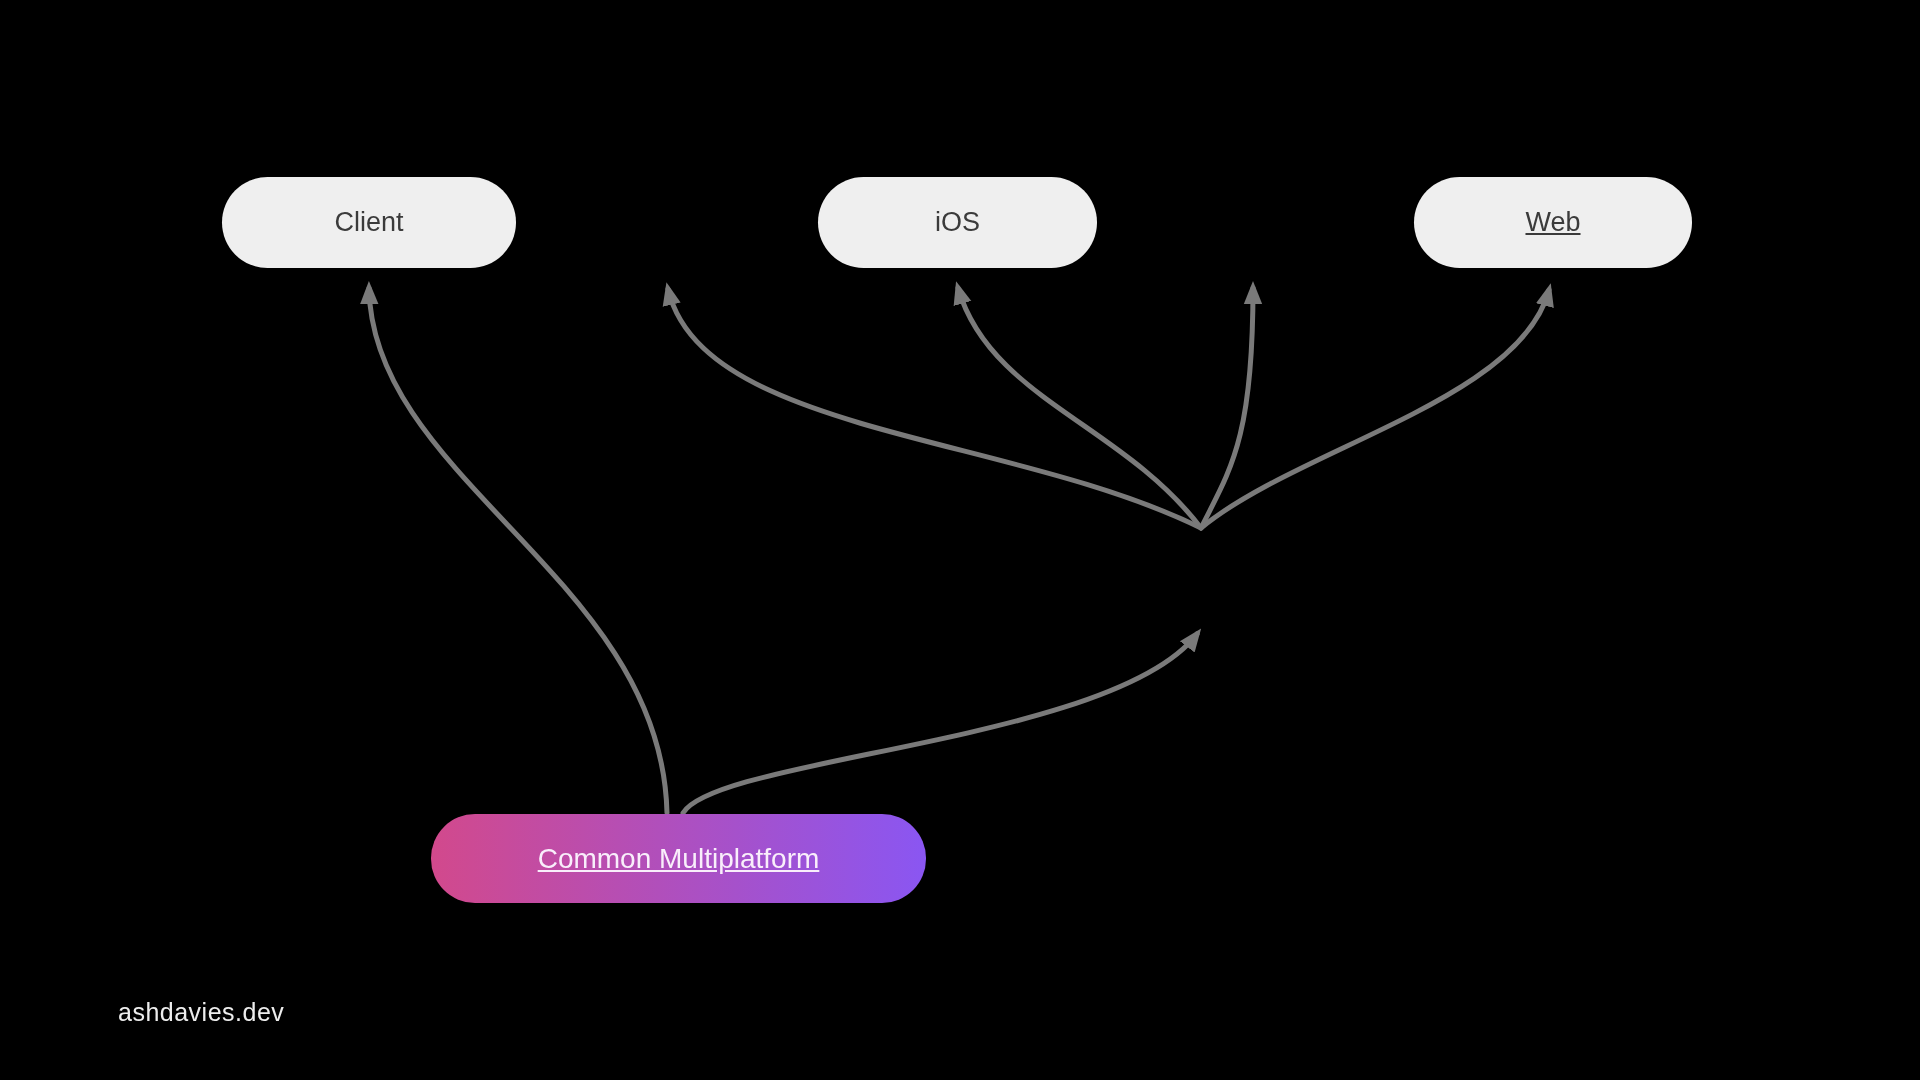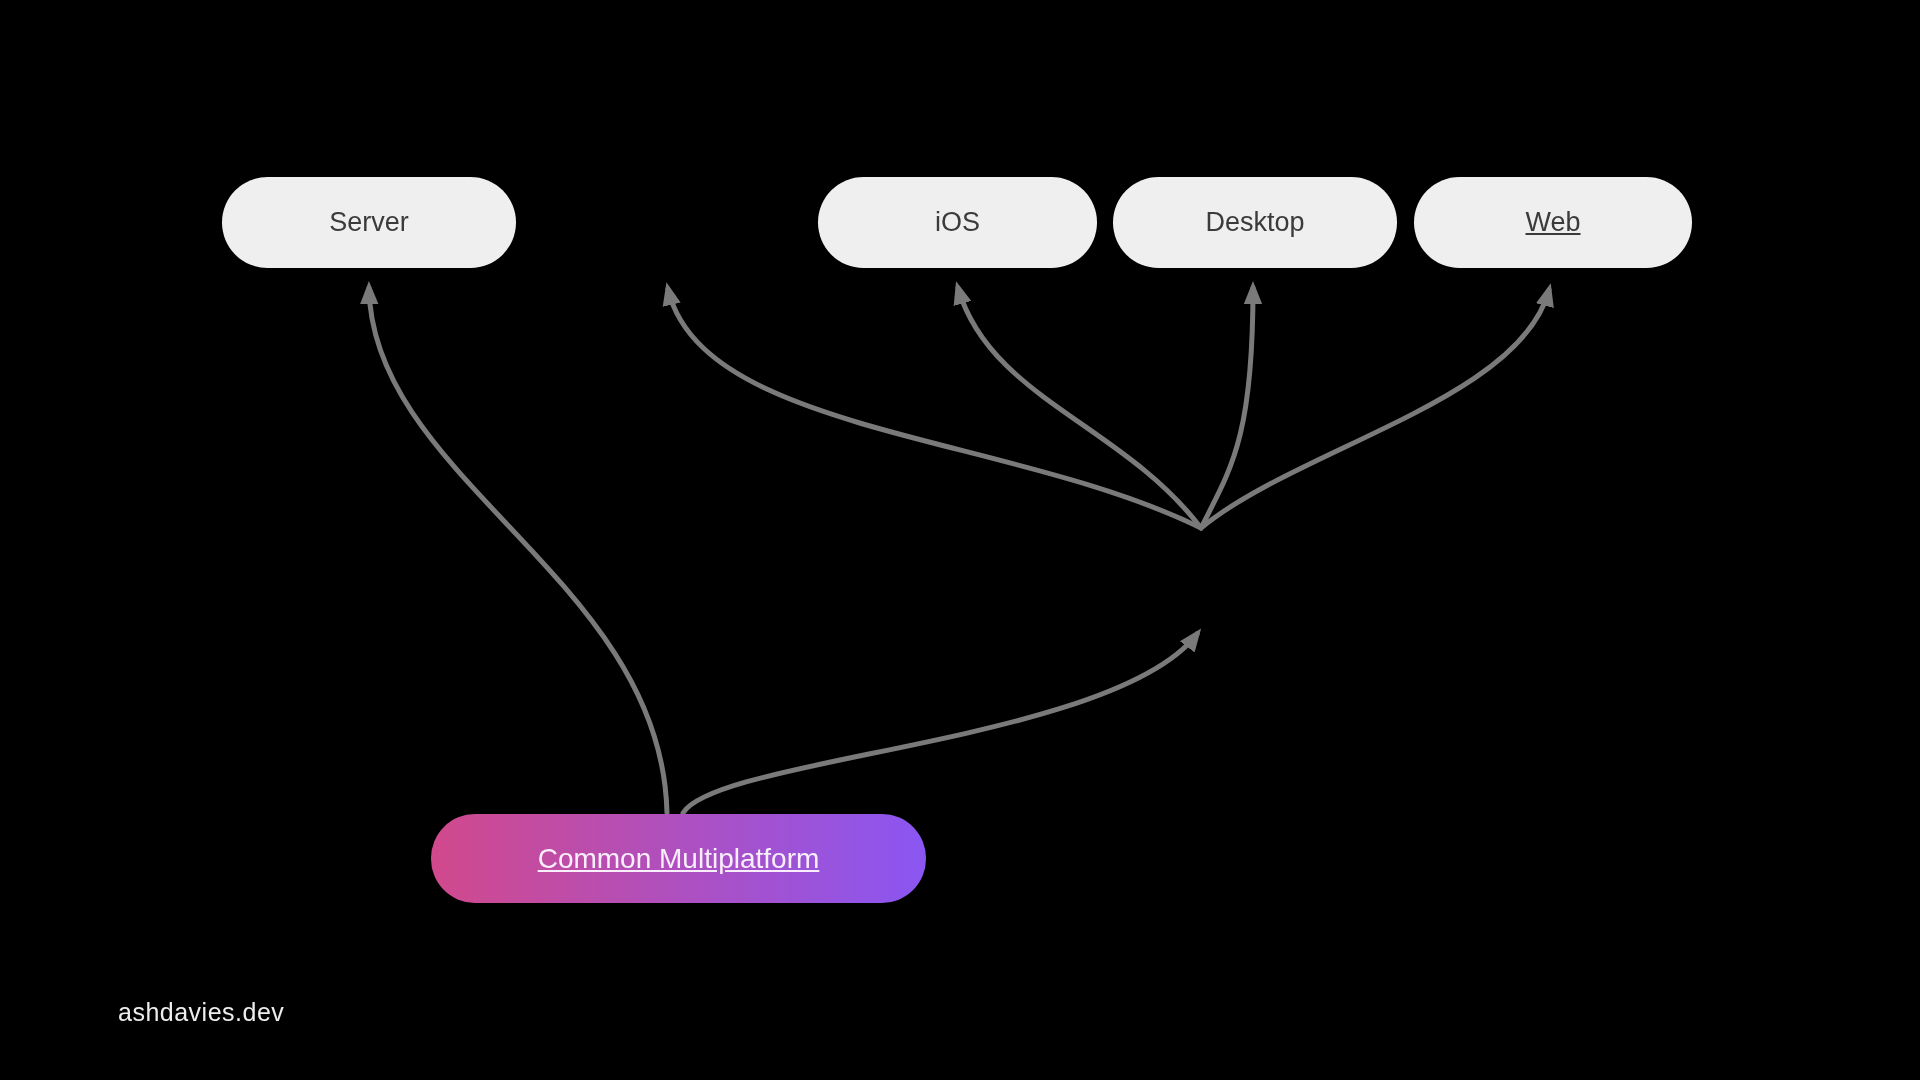--- a/index.html
+++ b/index.html
@@ -67,31 +67,28 @@
     </defs>
     <path class="edge" d="M 667 813 C 662 580 372 480 369 288" marker-end="url(#arrowhead)"></path>
     <path class="edge" d="M 683 813 C 717 757 1115 742 1197 634" marker-end="url(#arrowhead)"></path>
     <path class="edge" d="M 1201 528 C 1010 434 702 434 668 289" marker-end="url(#arrowhead)"></path>
     <path class="edge" d="M 1201 528 C 1122 424 990 398 958 288" marker-end="url(#arrowhead)"></path>
     <path class="edge" d="M 1201 528 C 1230 470 1253 440 1253 288" marker-end="url(#arrowhead)"></path>
     <path class="edge" d="M 1201 528 C 1298 448 1520 400 1549 290" marker-end="url(#arrowhead)"></path>
   </svg>
 
   <div class="pill platform" style="left:222px;top:177px;width:294px;height:91px;">
-    <span>Server</span>
+    <span>Client</span>
   </div>
 
 
   <div class="pill platform" style="left:818px;top:177px;width:279px;height:91px;">
     <span>iOS</span>
   </div>
 
-  <div class="pill platform" style="left:1113px;top:177px;width:284px;height:91px;">
-    <span>Desktop</span>
-  </div>
 
   <div class="pill platform" style="left:1414px;top:177px;width:278px;height:91px;text-decoration:underline;">
     <span>Web</span>
   </div>
 
 
   <div class="pill module" style="left:431px;top:814px;width:495px;height:89px;text-decoration:underline;">
     <span>Common Multiplatform</span>
   </div>
 

